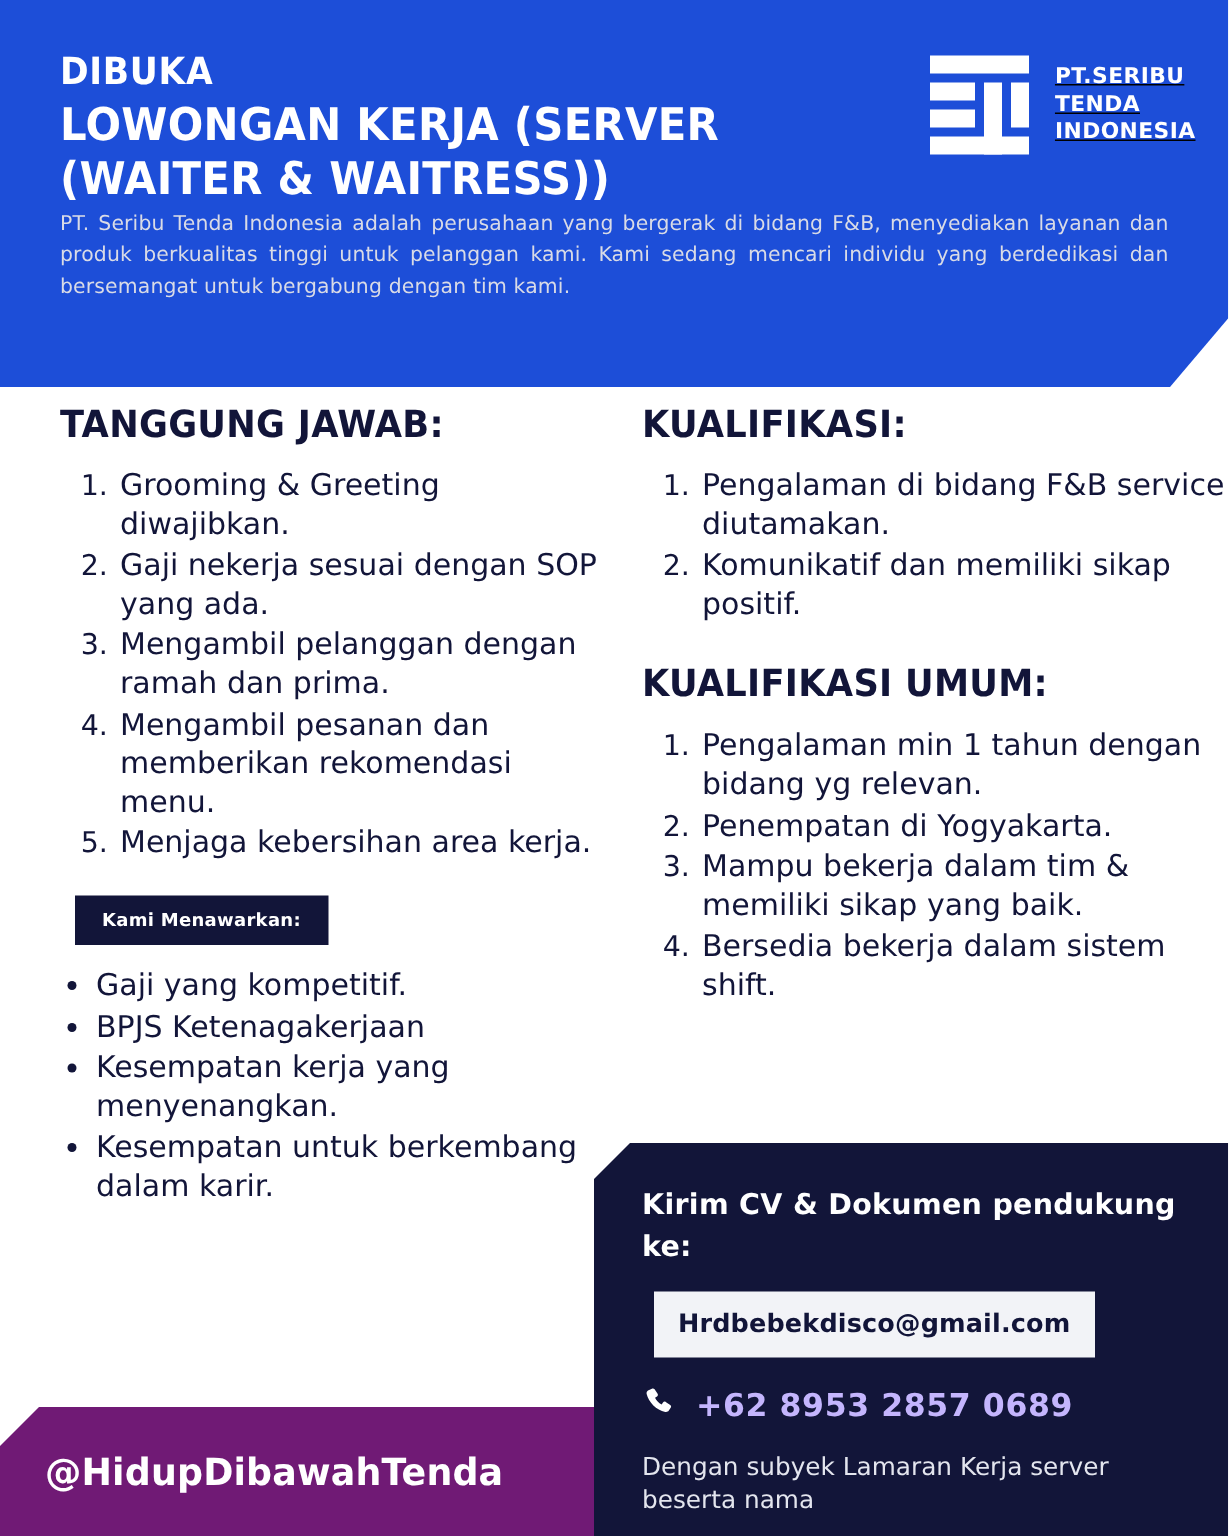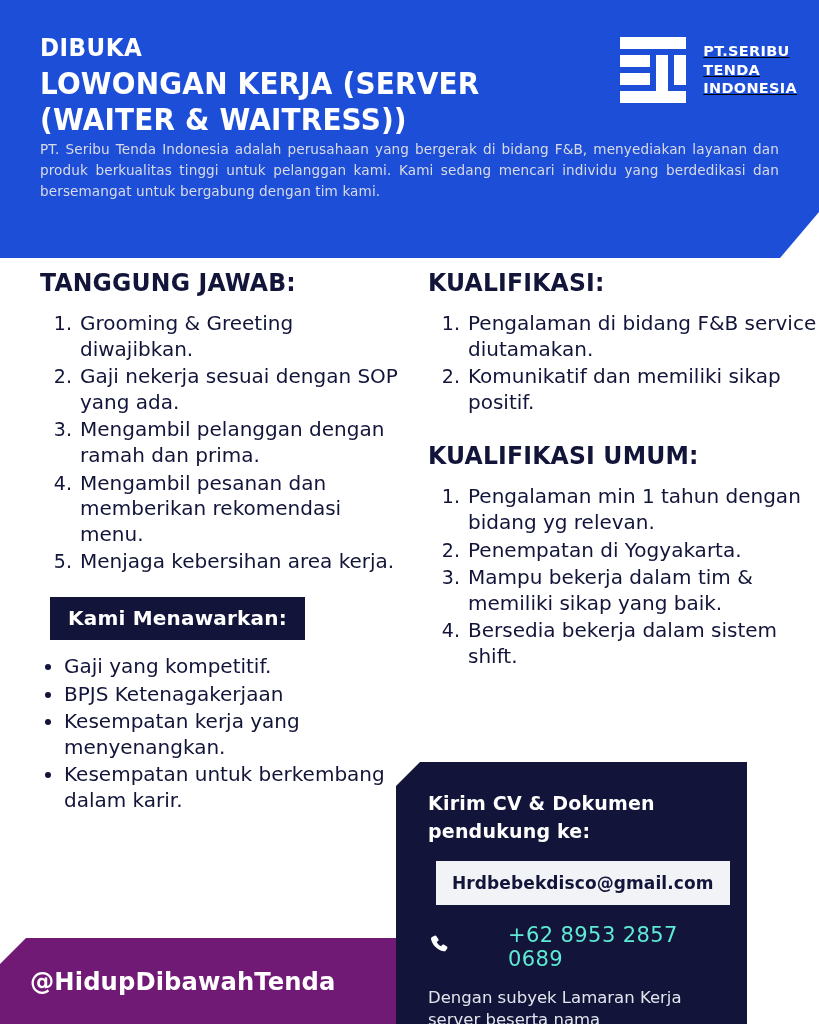--- a/index.html
+++ b/index.html
@@ -114,21 +114,21 @@
     margin-bottom: 2px;
     padding-left: 2px;
   }
   ol.num li::marker { font-size: 19px; }
 
   .offer-badge {
     display: inline-block;
     background: #121539;
     color: #ffffff;
     font-weight: bold;
-    font-size: 20px;
+    font-size: 12px;
     padding: 9px 18px 10px 18px;
     margin: 20px 0 0 50px;
     letter-spacing: 0.2px;
   }
   ul.bullets {
     margin: 14px 0 0 64px;
     padding: 0;
     list-style: disc;
   }
   ul.bullets li {
@@ -137,21 +137,21 @@
     line-height: 1.28;
     margin-bottom: 2px;
   }
 
   .section-head.second { margin-top: 26px; }
 
   
   .contact {
     position: absolute;
     left: 396px; top: 762px;
-    width: 351px; height: 262px;
+    width: 423px; height: 262px;
     background: #121539;
     clip-path: polygon(24px 0, 423px 0, 423px 262px, 0 262px, 0 24px);
     padding: 28px 30px 0 32px;
   }
   .contact-title {
     color: #ffffff;
     font-weight: bold;
     font-size: 19px;
     line-height: 1.45;
     letter-spacing: 0.2px;
@@ -167,25 +167,24 @@
     display: inline-block;
     letter-spacing: 0.1px;
   }
   .phone-row {
     display: flex;
     align-items: center;
     gap: 12px;
     margin-top: 18px;
   }
   .phone-num {
-    color: #5eead4;
-    font-weight: normal;
+    color: #c4b5fd;
+    font-weight: bold;
     font-size: 21px;
     letter-spacing: 0.4px;
-    margin-left: 44px;
   }
   .subject-note {
     color: #e3e5ee;
     font-size: 16.5px;
     line-height: 1.35;
     margin-top: 16px;
   }
 
   
   .handle-bar {

